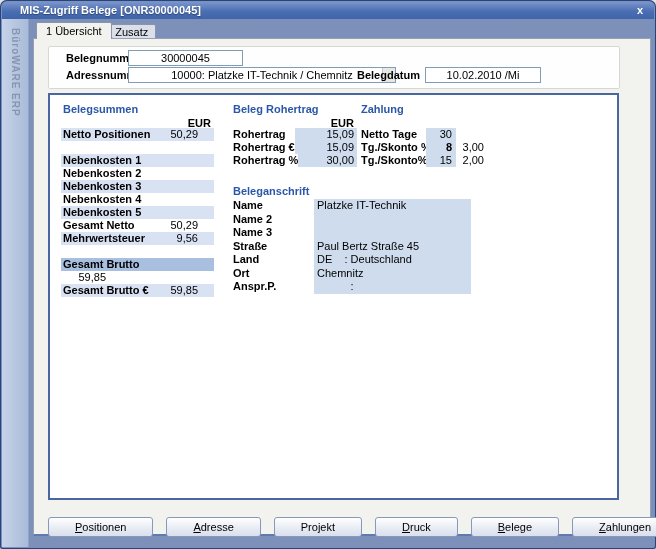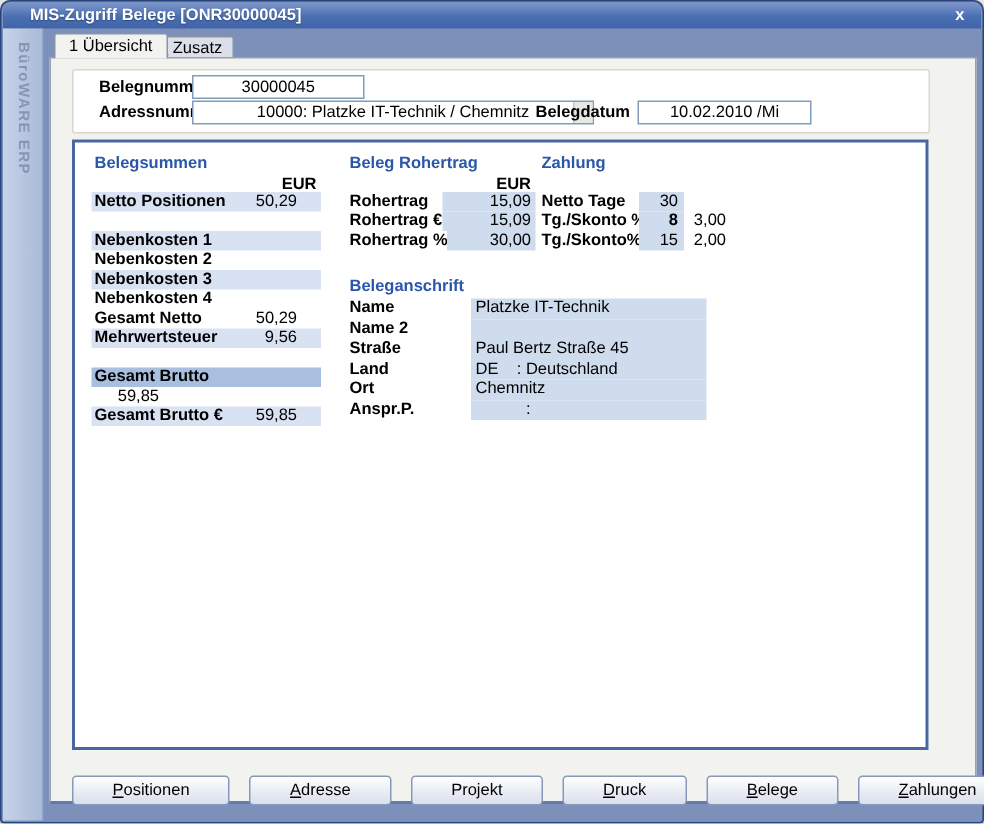--- a/index.html
+++ b/index.html
@@ -136,20 +136,24 @@
             <span class="bs-value"></span>
           </div>
           <div class="bs-row bg-stripe">
             <span class="bs-label">Nebenkosten 3</span>
             <span class="bs-value"></span>
           </div>
           <div class="bs-row bg-plain">
             <span class="bs-label">Nebenkosten 4</span>
             <span class="bs-value"></span>
           </div>
+          <div class="bs-row bg-stripe">
+            <span class="bs-label">Nebenkosten 5</span>
+            <span class="bs-value"></span>
+          </div>
           <div class="bs-row bg-plain">
             <span class="bs-label">Gesamt Netto</span>
             <span class="bs-value">50,29</span>
           </div>
           <div class="bs-row bg-stripe">
             <span class="bs-label">Mehrwertsteuer</span>
             <span class="bs-value">9,56</span>
           </div>
           <div class="bs-row"></div>
           <div class="bs-row bg-highlight">
@@ -200,20 +204,24 @@
         </div>
 
       <span class="sec-title" style="left:183px; top:90px;">Beleganschrift</span>
       <div class="an-rows">
           <div class="an-row">
             <span class="an-label">Name</span>
             <span class="an-value">Platzke IT-Technik</span>
           </div>
           <div class="an-row">
             <span class="an-label">Name 2</span>
+            <span class="an-value"></span>
+          </div>
+          <div class="an-row">
+            <span class="an-label">Name 3</span>
             <span class="an-value"></span>
           </div>
           <div class="an-row">
             <span class="an-label">Straße</span>
             <span class="an-value">Paul Bertz Straße 45</span>
           </div>
           <div class="an-row">
             <span class="an-label">Land</span>
             <span class="an-value">DE&nbsp;&nbsp;&nbsp;&nbsp;:&nbsp;Deutschland</span>
           </div>

